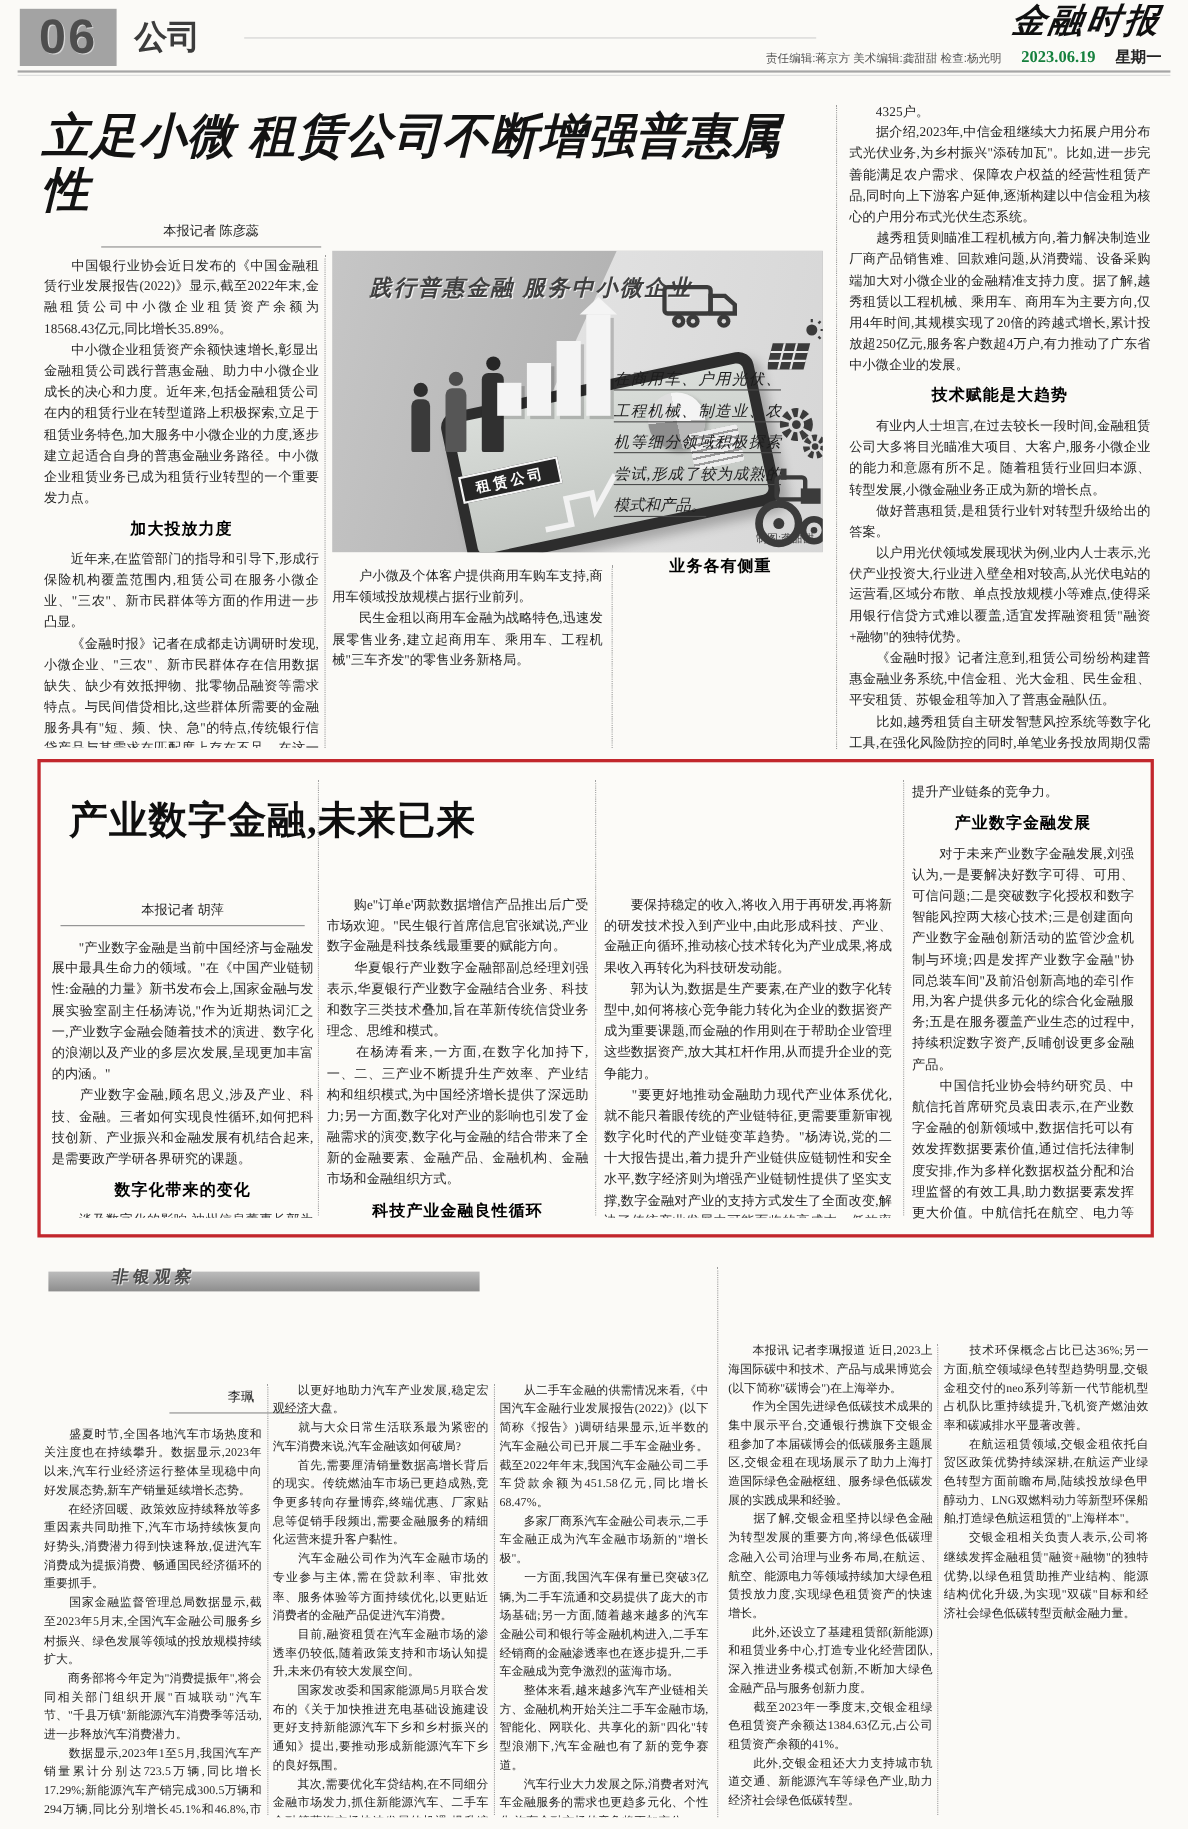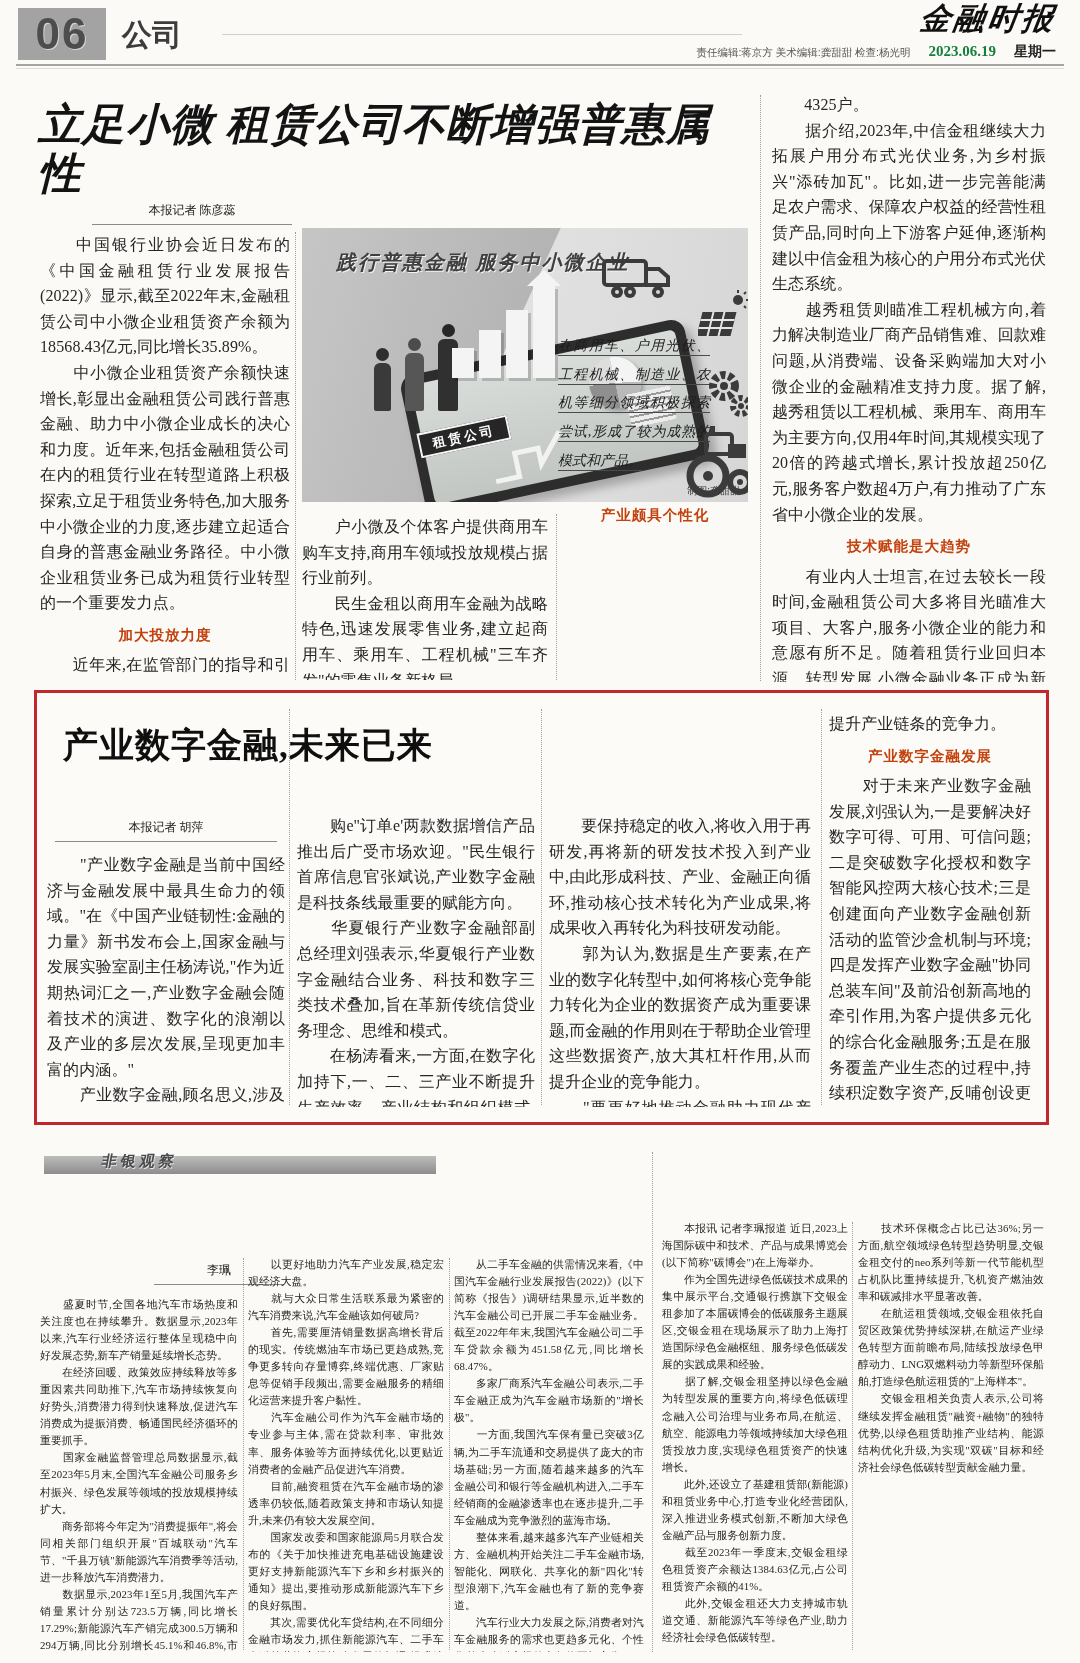--- a/index.html
+++ b/index.html
@@ -16,25 +16,25 @@
   .masthead{right:24px;top:2px;font:900 31px/1.1 "Liberation Serif",serif;font-style:italic;
             transform:skewX(-8deg);color:#101010;letter-spacing:3px;}
   .credrow{right:24px;top:44px;display:flex;align-items:baseline;gap:18px;}
   .credits{font:10.5px/1 "Liberation Sans",sans-serif;color:#555;}
   .pdate{font:600 15px/1 "Liberation Serif",serif;color:#15803d;}
   .pweek{font:600 14px/1 "Liberation Sans",sans-serif;color:#222;}
   .toprule{left:16px;right:16px;top:64px;height:2px;background:#a5a5a5;}
   .toprule2{left:16px;right:16px;top:68px;height:1px;background:#dcdcdc;}
 
   
-  .bodytext{font-size:16px;line-height:1.6;text-align:justify;white-space:pre-line;
+  .bodytext{font-size:12px;line-height:1.6;text-align:justify;white-space:pre-line;
             color:#262626;letter-spacing:.1px;}
   .sm .bodytext,.bodytext.sm{font-size:10.8px;line-height:1.58;}
   .colhead{text-align:center;font:800 14.5px/1 "Liberation Sans","DejaVu Sans",sans-serif;
-           color:#c2410c;margin:12px 0 10px;letter-spacing:1px;}
+           color:#000000;margin:12px 0 10px;letter-spacing:1px;}
   .byline{text-align:center;font-size:12px;color:#222;padding-bottom:5px;
           border-bottom:1px solid #8a8a8a;margin:0 8px 10px;}
   .clip{overflow:hidden;}
   .vdot{position:absolute;width:0;border-left:1px dotted #9c9c9c;}
 
   
   .lead-headline{left:38px;top:100px;width:712px;font:900 43px/1.15 "Liberation Serif",serif;
                  color:#131313;letter-spacing:1px;}
   .lead-byline{left:84px;top:202px;width:200px;}
   .lead-c1{left:40px;top:232px;width:250px;height:448px;}
@@ -227,21 +227,21 @@
     </div>
     <div class="illo-credit">制图:龚甜甜</div>
   </div>
 
   <div class="abs lead-midA clip">
     <div class="bodytext">　　户小微及个体客户提供商用车购车支持,商用车领域投放规模占据行业前列。
 　　民生金租以商用车金融为战略特色,迅速发展零售业务,建立起商用车、乘用车、工程机械"三车齐发"的零售业务新格局。</div>
   </div>
   <div class="abs vdot" style="left:556px;top:514px;height:166px;"></div>
   <div class="abs lead-midB clip">
-    <div class="colhead" style="margin-top:2px;">产业颇具个性化</div>
+    <div class="colhead" style="margin-top:2px;">业务各有侧重</div>
   </div>
 
   <div class="abs vdot" style="left:760px;top:95px;height:586px;"></div>
 
   <div class="abs lead-c4 clip">
     <div class="bodytext">　　4325户。
 　　据介绍,2023年,中信金租继续大力拓展户用分布式光伏业务,为乡村振兴"添砖加瓦"。比如,进一步完善能满足农户需求、保障农户权益的经营性租赁产品,同时向上下游客户延伸,逐渐构建以中信金租为核心的户用分布式光伏生态系统。
 　　越秀租赁则瞄准工程机械方向,着力解决制造业厂商产品销售难、回款难问题,从消费端、设备采购端加大对小微企业的金融精准支持力度。据了解,越秀租赁以工程机械、乘用车、商用车为主要方向,仅用4年时间,其规模实现了20倍的跨越式增长,累计投放超250亿元,服务客户数超4万户,有力推动了广东省中小微企业的发展。</div>
     <div class="colhead">技术赋能是大趋势</div>
     <div class="bodytext">　　有业内人士坦言,在过去较长一段时间,金融租赁公司大多将目光瞄准大项目、大客户,服务小微企业的能力和意愿有所不足。随着租赁行业回归本源、转型发展,小微金融业务正成为新的增长点。

